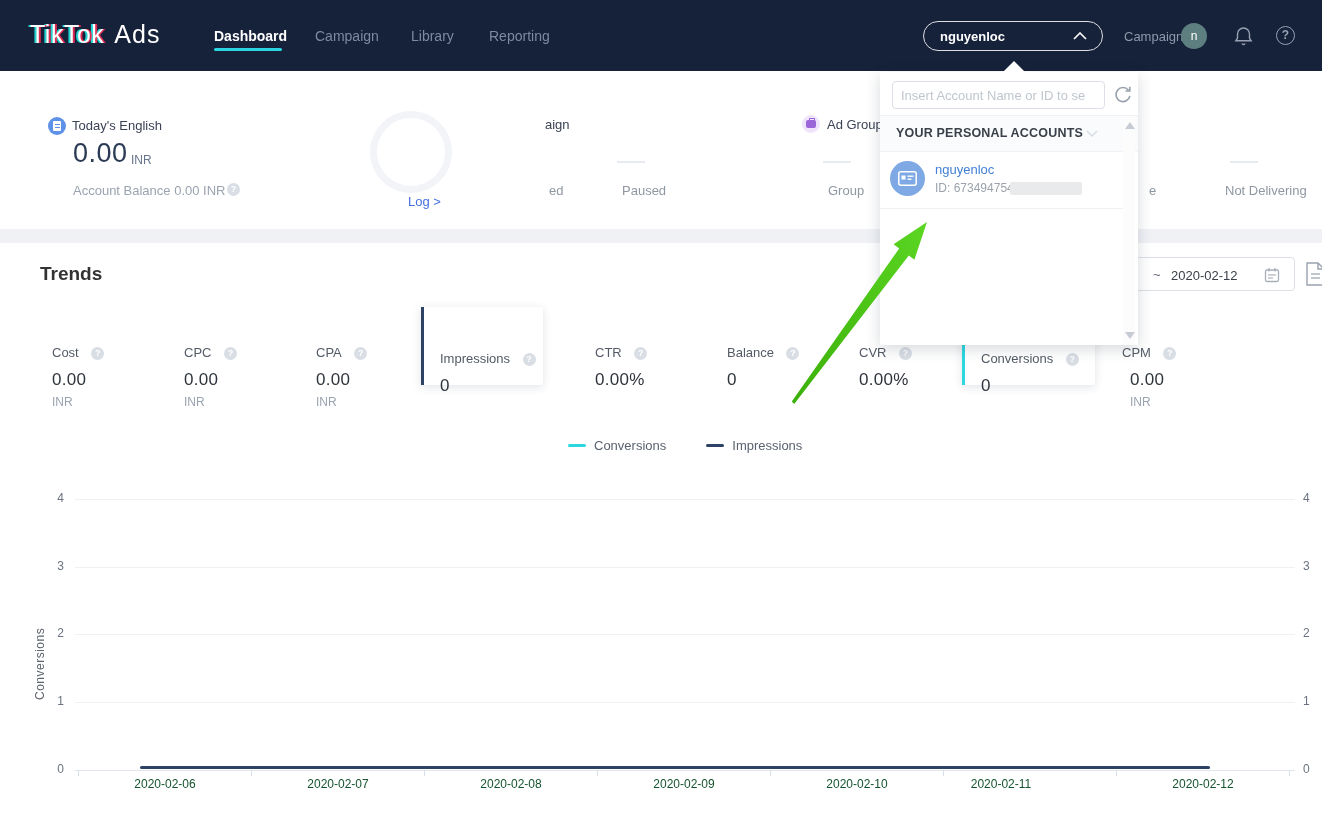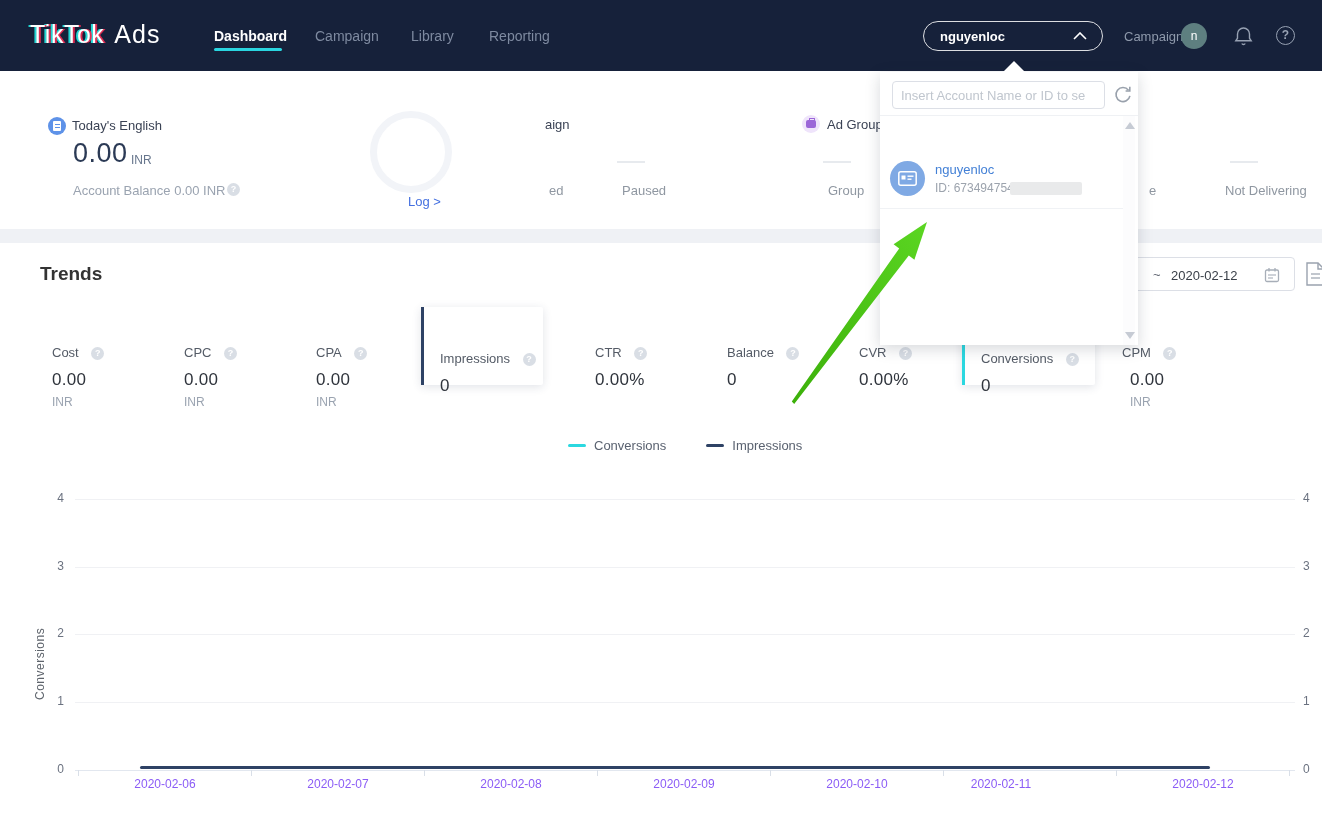--- a/index.html
+++ b/index.html
@@ -65,21 +65,21 @@
   
   .legend { position:absolute; left:568px; top:438px; display:flex; gap:40px; }
   .legend .item { display:flex; align-items:center; gap:8px; cursor:pointer; }
   .legend .sw { width:18px; height:3px; border-radius:2px; }
   .legend .lt { font-size:13px; color:#5A6270; }
   .gridline { position:absolute; left:75px; width:1220px; height:1px; background:#F0F1F4; }
   .axisline { position:absolute; left:75px; top:770px; width:1220px; height:1px; background:#E2E7EF; }
   .tick { position:absolute; top:770px; width:1px; height:6px; background:#D9DFE8; }
   .ylab { position:absolute; width:34px; font-size:12px; color:#6B7280; text-align:right; }
   .ylab-r { position:absolute; left:1303px; width:20px; font-size:12px; color:#6B7280; }
-  .xlab { position:absolute; top:777px; width:90px; text-align:center; font-size:12px; color:#8b5cf6; }
+  .xlab { position:absolute; top:777px; width:90px; text-align:center; font-size:12px; color:#14532d; }
   .yaxis-title { position:absolute; left:33px; top:580px; height:120px; font-size:12px; color:#5E646C;
     writing-mode:vertical-rl; transform:rotate(180deg); letter-spacing:.5px; }
   .zero-line { position:absolute; left:140px; top:766px; width:1070px; height:3px; border-radius:2px; background:#2E4265; }
 
   
   .panel { position:absolute; left:880px; top:72px; width:258px; height:273px; background:#fff; z-index:40;
     box-shadow:0 4px 14px rgba(31,45,61,.18); }
   .panel .search { position:absolute; left:12px; top:9px; width:213px; height:28px; border:1px solid #DCDFE6;
     border-radius:4px; font-size:13px; color:#333; padding:0 8px; outline:none; font-family:"Liberation Sans",sans-serif; }
   .panel .search::placeholder { color:#C0C6CE; }
@@ -301,20 +301,26 @@
     </div>
   </section>
 
   <div class="panel">
     <input class="search" type="text" placeholder="Insert Account Name or ID to se" style="">
     <svg class="refresh" width="19" height="19" viewBox="0 0 19 19">
       <path d="M15.5 5.2a7 7 0 1 0 1.4 5.6" fill="none" stroke="#99A1AC" stroke-width="1.6"></path>
       <path d="M16.8 1.8v4.2h-4.2" fill="none" stroke="#99A1AC" stroke-width="1.6"></path>
     </svg>
     <div class="divider"></div>
+    <div class="sect">
+      <span class="t">YOUR PERSONAL ACCOUNTS</span>
+      <svg width="12" height="7" viewBox="0 0 12 7">
+        <polyline points="1,1 6,6 11,1" fill="none" stroke="#D8DDE3" stroke-width="1.5"></polyline>
+      </svg>
+    </div>
     <div class="row">
       <div class="av">
         <svg width="19" height="15" viewBox="0 0 19 15" style="position:absolute; left:8px; top:10px">
           <rect x="0.8" y="0.8" width="17.4" height="13.4" rx="2" fill="none" stroke="#fff" stroke-width="1.5"></rect>
           <rect x="3.5" y="4.5" width="4" height="4" fill="#fff"></rect>
           <line x1="9.5" y1="5.2" x2="15.5" y2="5.2" stroke="#fff" stroke-width="1.4"></line>
           <line x1="9.5" y1="8.2" x2="13.5" y2="8.2" stroke="#fff" stroke-width="1.4"></line>
         </svg>
       </div>
       <div class="nm">nguyenloc</div>

